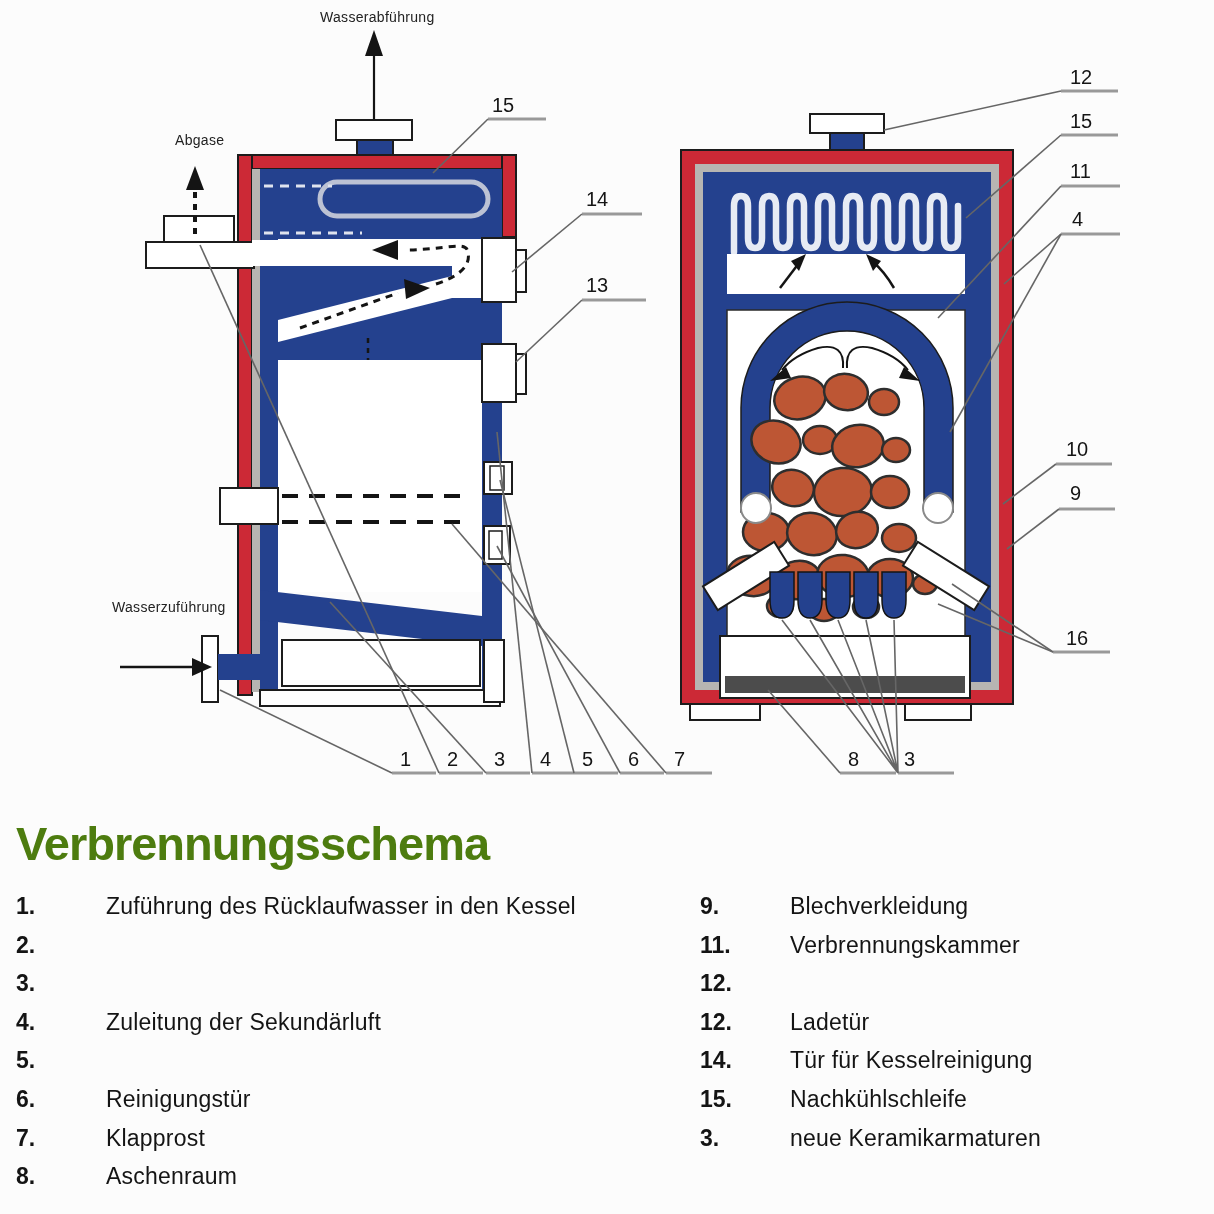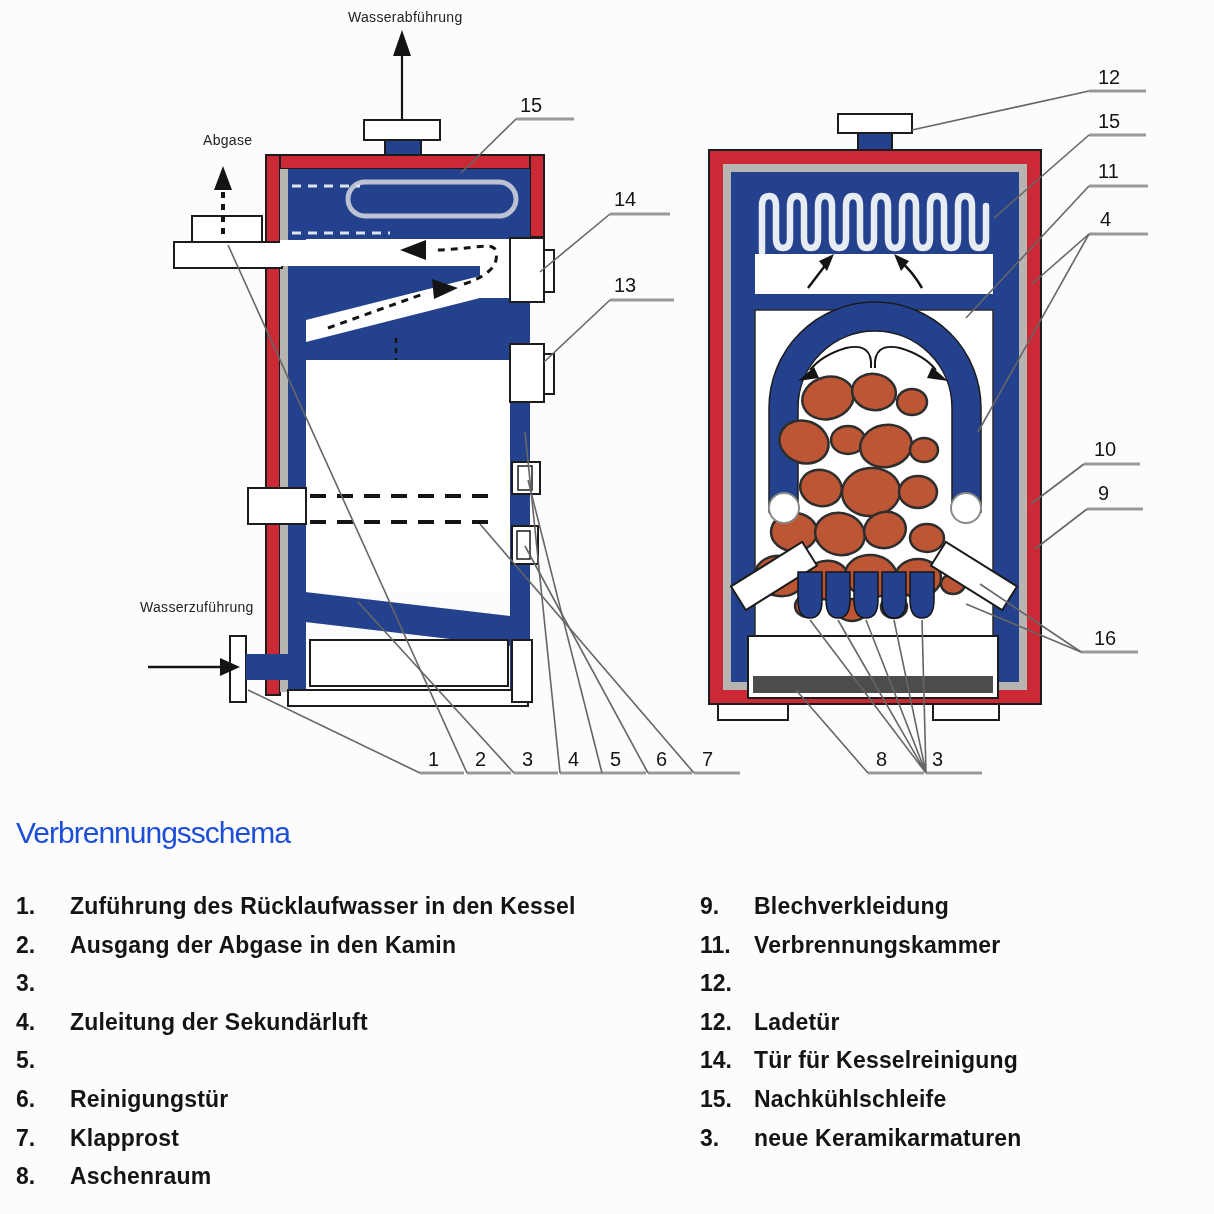--- a/index.html
+++ b/index.html
@@ -1,37 +1,37 @@
 <!DOCTYPE html>
 <html style="--water_blue: #24418e; --shell_red: #cc2936; --insulation_grey: #b7b5b2; --fuel_orange: #bd5634; --ash_dark: #4c4c4c;"><head>
 <meta charset="utf-8">
 <style>
   html,body{margin:0;padding:0;}
   body{width:1214px;height:1214px;background:#fcfcfc;font-family:"Liberation Sans",sans-serif;overflow:hidden;position:relative;}
-  #stage{position:absolute;inset:0;padding-left:28px;}
+  #stage{position:absolute;inset:0;}
   svg text{font-family:"Liberation Sans",sans-serif;fill:#1b1b1b;}
   .hand{font-size:14px;fill:#222;letter-spacing:.3px;}
   .callout{font-size:20px;fill:#151515;}
   .navy{fill:var(--water_blue);}
   .red{fill:var(--shell_red);stroke:#1c1c1c;stroke-width:2;}
   .grey{fill:var(--insulation_grey);}
   .whitebox{fill:#ffffff;stroke:#1c1c1c;stroke-width:2;}
   .whiteflat{fill:#ffffff;}
   .stone{fill:var(--fuel_orange);stroke:#2e2e2e;stroke-width:2.5;}
   .leader{stroke:#666;stroke-width:1.6;fill:none;}
   .leaderline{stroke:#999;stroke-width:3;fill:none;}
   .flow{stroke:#141414;stroke-width:3;fill:none;stroke-dasharray:7 6;}
   .arrowhead{fill:#141414;}
-  #title{position:absolute;left:16px;top:816px;font-size:30px;font-weight:400;letter-spacing:-1px;color:#1d4ed8;}
+  #title{position:absolute;left:16px;top:816px;font-size:47px;font-weight:700;letter-spacing:-1px;color:#4d7c0f;}
   .legend-col{position:absolute;top:893px;}
   #legend-left{left:16px;width:668px;}
   #legend-right{left:700px;width:512px;}
   .legend-row{display:flex;align-items:baseline;height:38.6px;font-size:23px;color:#141414;}
   .legend-num{font-weight:700;width:54px;flex:0 0 54px;}
-  .legend-text{font-weight:700;letter-spacing:.2px;white-space:nowrap;}
+  .legend-text{font-weight:400;letter-spacing:.2px;white-space:nowrap;margin-left:36px;}
 </style>
 </head>
 <body>
 
 <div id="stage">
 
 <svg width="1214" height="806" viewBox="0 0 1214 806">
 
   <g>
 
@@ -239,21 +239,20 @@
 
 <div id="title">Verbrennungsschema</div>
 
 <div id="legend-left" class="legend-col">
   <div class="legend-row">
         <span class="legend-num">1.</span>
         <span class="legend-text">Zuführung des Rücklaufwasser in den Kessel</span>
       </div>
   <div class="legend-row">
         <span class="legend-num">2.</span>
-        <span class="legend-text">Ausgang der Abgase in den Kamin</span>
       </div>
   <div class="legend-row">
         <span class="legend-num">3.</span>
       </div>
   <div class="legend-row">
         <span class="legend-num">4.</span>
         <span class="legend-text">Zuleitung der Sekundärluft</span>
       </div>
   <div class="legend-row">
         <span class="legend-num">5.</span>

